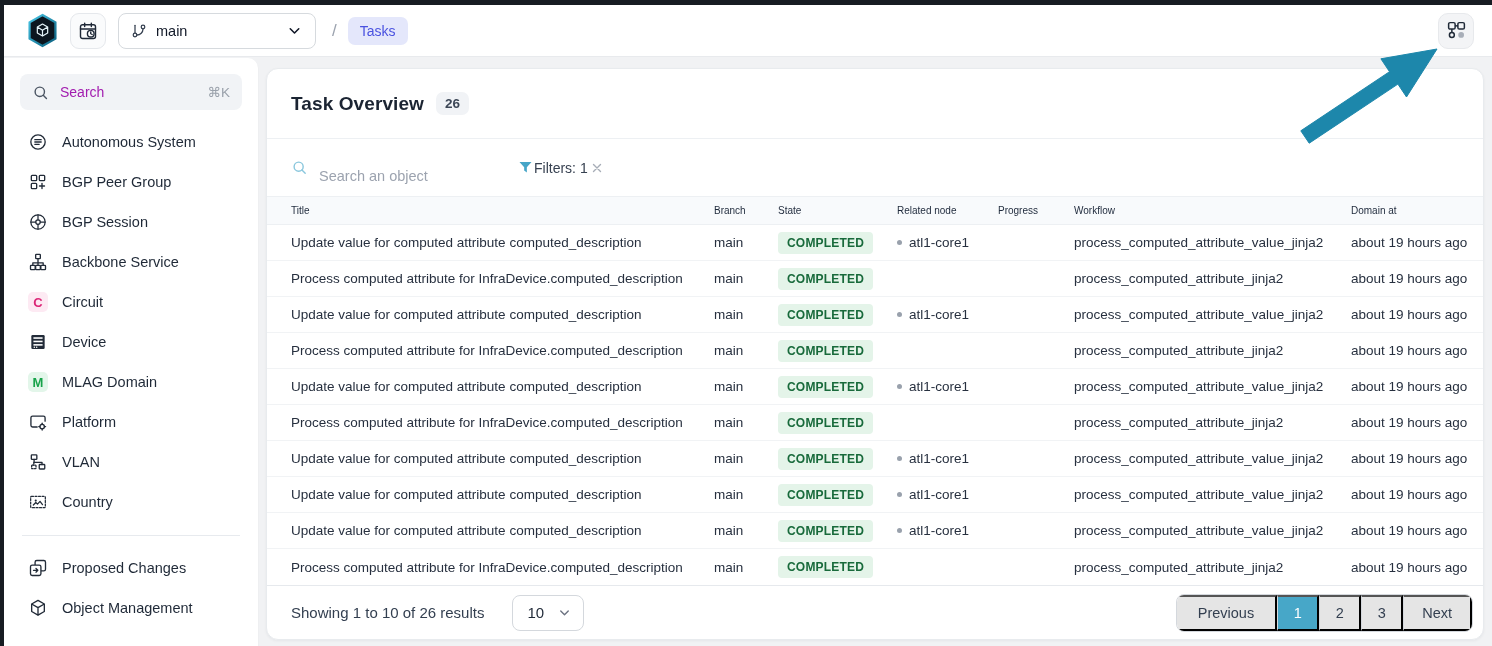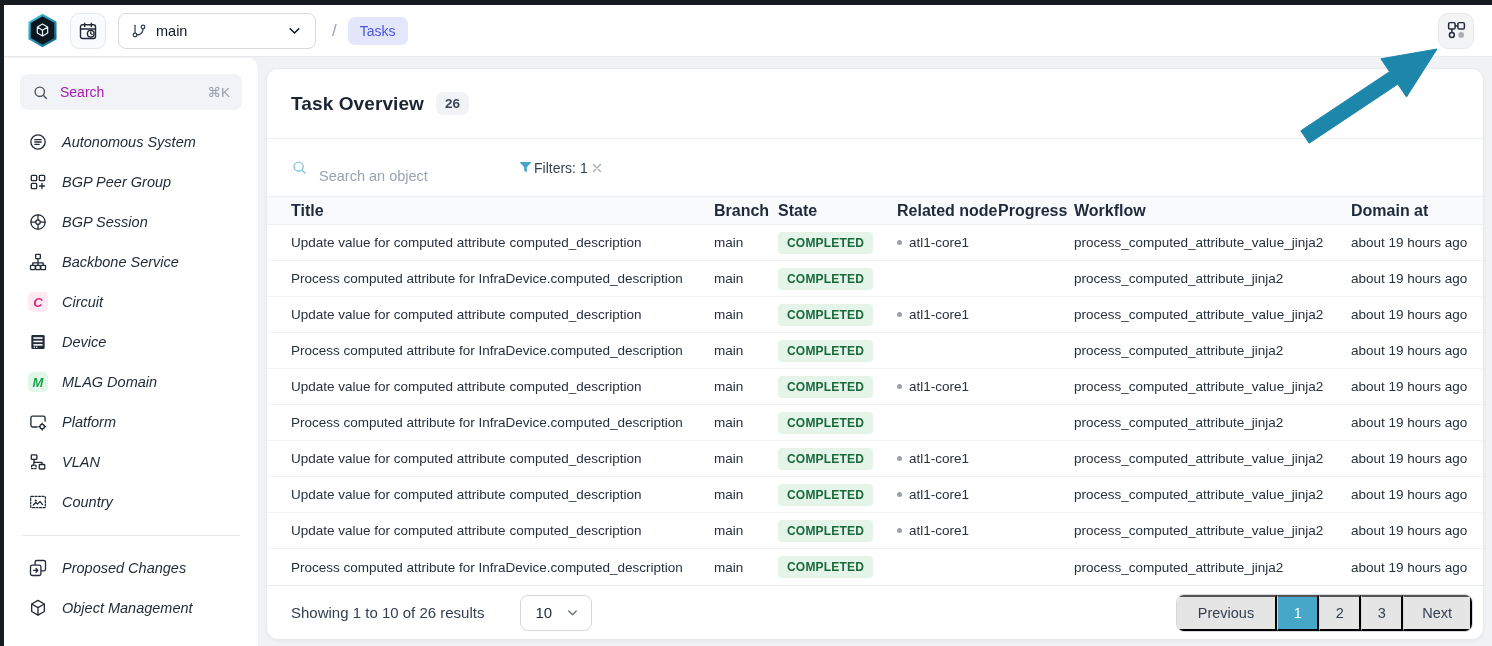--- a/index.html
+++ b/index.html
@@ -26,21 +26,21 @@
   .schema-btn { background:#f3f4f6; border-color:#e7e9ec; border-radius:10px; }
 
   
   .sidebar { position:absolute; left:4px; top:58px; width:254px; height:600px; background:#fff;
              border-radius:0 10px 0 0; box-shadow:0 1px 2px rgba(16,24,40,.05); padding:16px 16px 0 16px; z-index:5; }
   .sb-search { height:36px; background:#f1f3f6; border-radius:8px; display:flex; align-items:center; gap:11px;
                padding:0 12px; cursor:pointer; margin-bottom:12px; }
   .sb-search .ph { color:#a21caf; font-size:14px; }
   .sb-search kbd { margin-left:auto; color:#9aa1ab; font-size:13.5px; font-family:"Liberation Sans",sans-serif; }
   .nav-item { height:40px; display:flex; align-items:center; gap:14px; padding:0 8px; font-size:14.5px;
-              color:#1f2937; font-weight:500; border-radius:8px; cursor:pointer;font-style:italic; }
+              color:#1f2937; font-weight:500; border-radius:8px; cursor:pointer; }
   .nav-item .ic { width:20px; height:20px; display:flex; align-items:center; justify-content:center; flex:0 0 20px; }
   .letter-badge { width:20px; height:20px; border-radius:5px; font-size:13px; font-weight:700;
                   display:flex; align-items:center; justify-content:center; flex:0 0 20px; }
   .badge-pink { background:#fdeaf3; color:#db2777; }
   .badge-green { background:#e3f6ea; color:#17a34a; }
   .sb-divider { height:1px; background:#e7eaee; margin:13px 2px 12px 2px; }
 
   
   .card { position:absolute; left:266px; top:68px; width:1218px; height:572px; background:#fff;
           border:1px solid #e8ebee; border-radius:12px; box-shadow:0 1px 3px rgba(16,24,40,.05);
@@ -52,32 +52,32 @@
   .filter-row { height:57px; flex:0 0 57px; display:flex; align-items:center; padding:0 24px; }
   .obj-search { display:flex; align-items:center; gap:11px; width:226px; }
   .obj-search input { border:none; outline:none; background:transparent; font-size:14.5px; color:#374151; width:180px;
                       font-family:"Liberation Sans",sans-serif;margin-top:16px; }
   .obj-search input::placeholder { color:#9ca3af; }
   .filters-label { font-size:14px; color:#374151; }
   .x-btn { display:flex; align-items:center; justify-content:center; width:18px; height:18px; cursor:pointer; }
 
   .tgrid { display:grid; grid-template-columns:447px 64px 119px 101px 76px 277px 1fr; align-items:center; }
   .thead { height:29px; background:#f8fafc; border-top:1px solid #edf0f3; border-bottom:1px solid #edf0f3;
-           font-size:16px; font-weight:700; color:#1e293b; }
+           font-size:10px; font-weight:400; color:#1e293b; }
   .trow { height:36px; border-bottom:1px solid #f1f3f5; font-size:13.5px; color:#27303f; cursor:pointer; }
   .trow:last-of-type { border-bottom:none; }
   .cell-title { padding-left:24px; white-space:nowrap; overflow:hidden; }
   .state-badge { display:inline-block; background:#e4f4e9; color:#186a3b; font-size:12px; font-weight:600;
                  padding:4px 9px; border-radius:4px; letter-spacing:.2px; }
   .node-cell { display:flex; align-items:center; gap:7px; }
   .node-dot { width:5px; height:5px; border-radius:50%; background:#99a1ac; flex:0 0 5px; }
 
   .card-footer { flex:1; display:flex; align-items:center; border-top:1px solid #e6e9ed; padding:0 10px 0 24px; }
   .showing { font-size:15px; color:#333f50; }
-  .page-size { margin-left:36px; width:72px; height:36px; border:1px solid #d4d8dd; border-radius:8px;
+  .page-size { margin-left:28px; width:72px; height:36px; border:1px solid #d4d8dd; border-radius:8px;
                display:flex; align-items:center; justify-content:space-between; padding:0 11px 0 14px;
                font-size:15px; color:#1f2937; cursor:pointer; background:#fff; }
   .pagination { margin-left:auto; display:flex; align-items:stretch; height:38px; border:1px solid #d4d8dd;
                 border-radius:8px; overflow:hidden; background:#fff; }
   .pg-btn { display:flex; align-items:center; justify-content:center; font-size:14.5px; color:#333f50;
             border-left:1px solid #d4d8dd; padding:0 18px; background:#e5e5e5; cursor:pointer; }
   .pg-btn:first-child { border-left:none; padding:0 21px; }
   .pg-num { width:42px; padding:0; }
   .pg-active { background:#47a7c8; color:#fff; }
 

